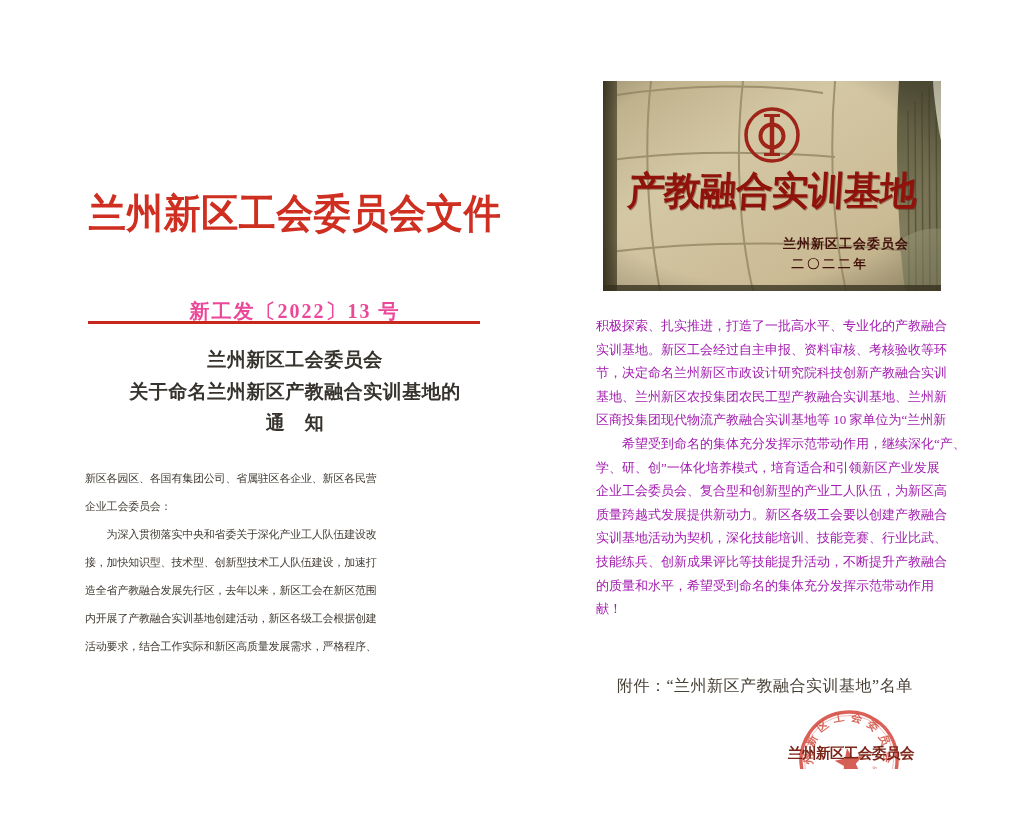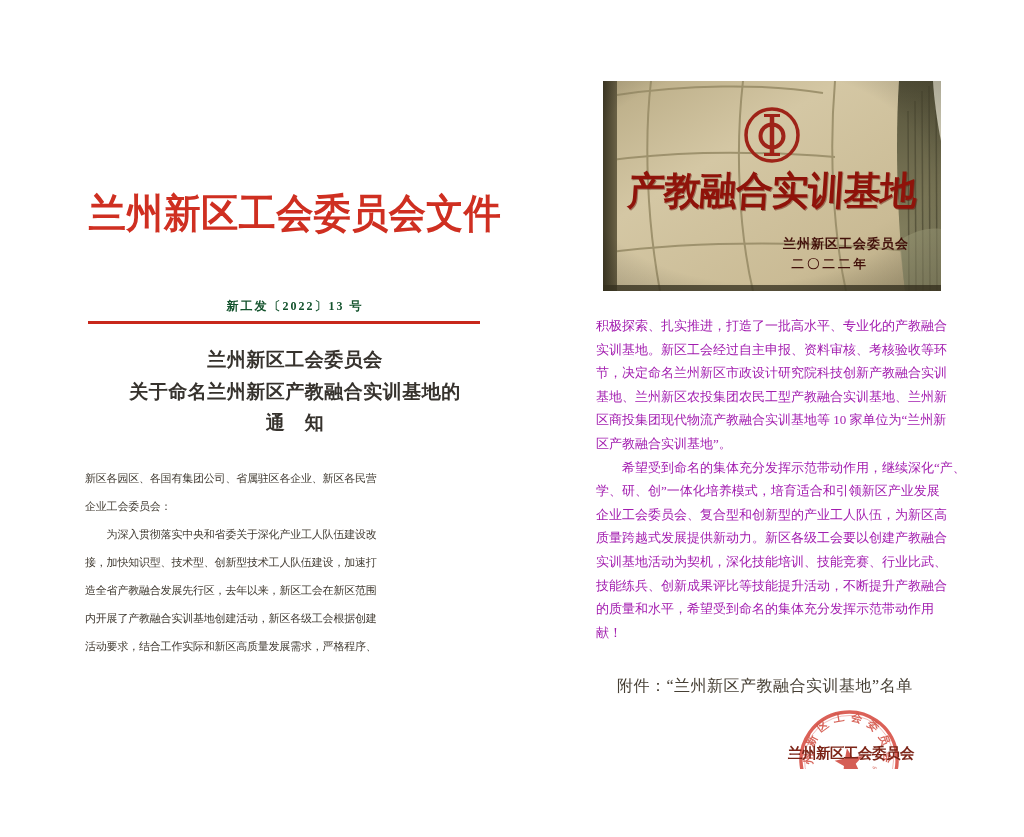--- a/index.html
+++ b/index.html
@@ -11,21 +11,21 @@
   .tline{white-space:pre;}
 
   
   .masthead{
     left:60px;top:189px;width:470px;text-align:center;
     font-size:37px;font-weight:700;color:#cf2f21;letter-spacing:0.5px;
     transform:scaleY(1.08);
   }
   .doc-number{
     left:60px;top:298px;width:470px;text-align:center;
-    font-size:12px;color:#14532d;letter-spacing:2px;font-weight:600;
+    font-size:20px;color:#ec4899;letter-spacing:2px;font-weight:600;
   }
   .red-rule{left:88px;top:321px;width:392px;height:3px;background:#c8271b;}
   .doc-title{
     left:60px;top:344px;width:470px;text-align:center;
     font-size:19px;font-weight:700;color:#36322d;line-height:31.5px;letter-spacing:0.5px;
   }
   .left-body{
     left:85px;top:464px;width:402px;
     font-size:11px;color:#403a31;line-height:28px;letter-spacing:-0.2px;
   }
@@ -162,21 +162,20 @@
     <div class="plaque-org">兰州新区工会委员会</div>
     <div class="plaque-year">二〇二二年</div>
   </figure>
 
   <div class="abs right-body">
       <div class="tline">积极探索、扎实推进，打造了一批高水平、专业化的产教融合</div>
       <div class="tline">实训基地。新区工会经过自主申报、资料审核、考核验收等环</div>
       <div class="tline">节，决定命名兰州新区市政设计研究院科技创新产教融合实训</div>
       <div class="tline">基地、兰州新区农投集团农民工型产教融合实训基地、兰州新</div>
       <div class="tline">区商投集团现代物流产教融合实训基地等 10 家单位为“兰州新</div>
-      <div class="tline">区产教融合实训基地”。</div>
       <div class="tline">　　希望受到命名的集体充分发挥示范带动作用，继续深化“产、</div>
       <div class="tline">学、研、创”一体化培养模式，培育适合和引领新区产业发展</div>
       <div class="tline">企业工会委员会、复合型和创新型的产业工人队伍，为新区高</div>
       <div class="tline">质量跨越式发展提供新动力。新区各级工会要以创建产教融合</div>
       <div class="tline">实训基地活动为契机，深化技能培训、技能竞赛、行业比武、</div>
       <div class="tline">技能练兵、创新成果评比等技能提升活动，不断提升产教融合</div>
       <div class="tline">的质量和水平，希望受到命名的集体充分发挥示范带动作用</div>
       <div class="tline">献！</div>
     </div>
 

